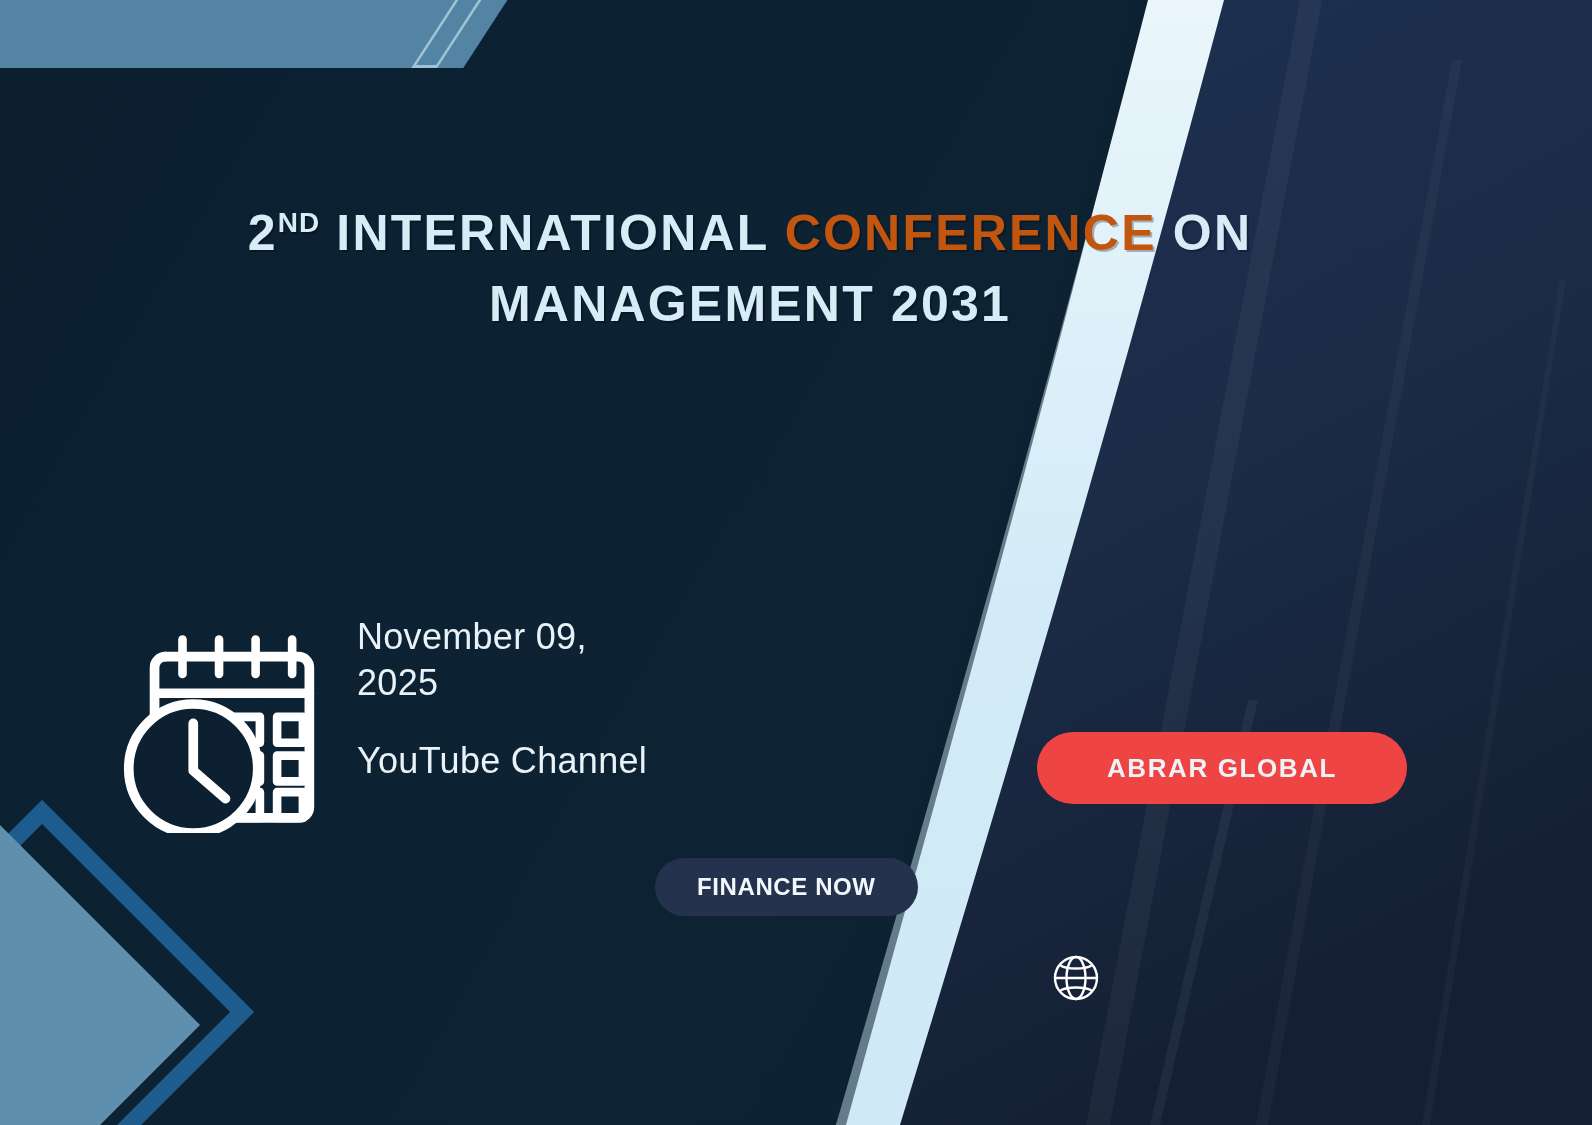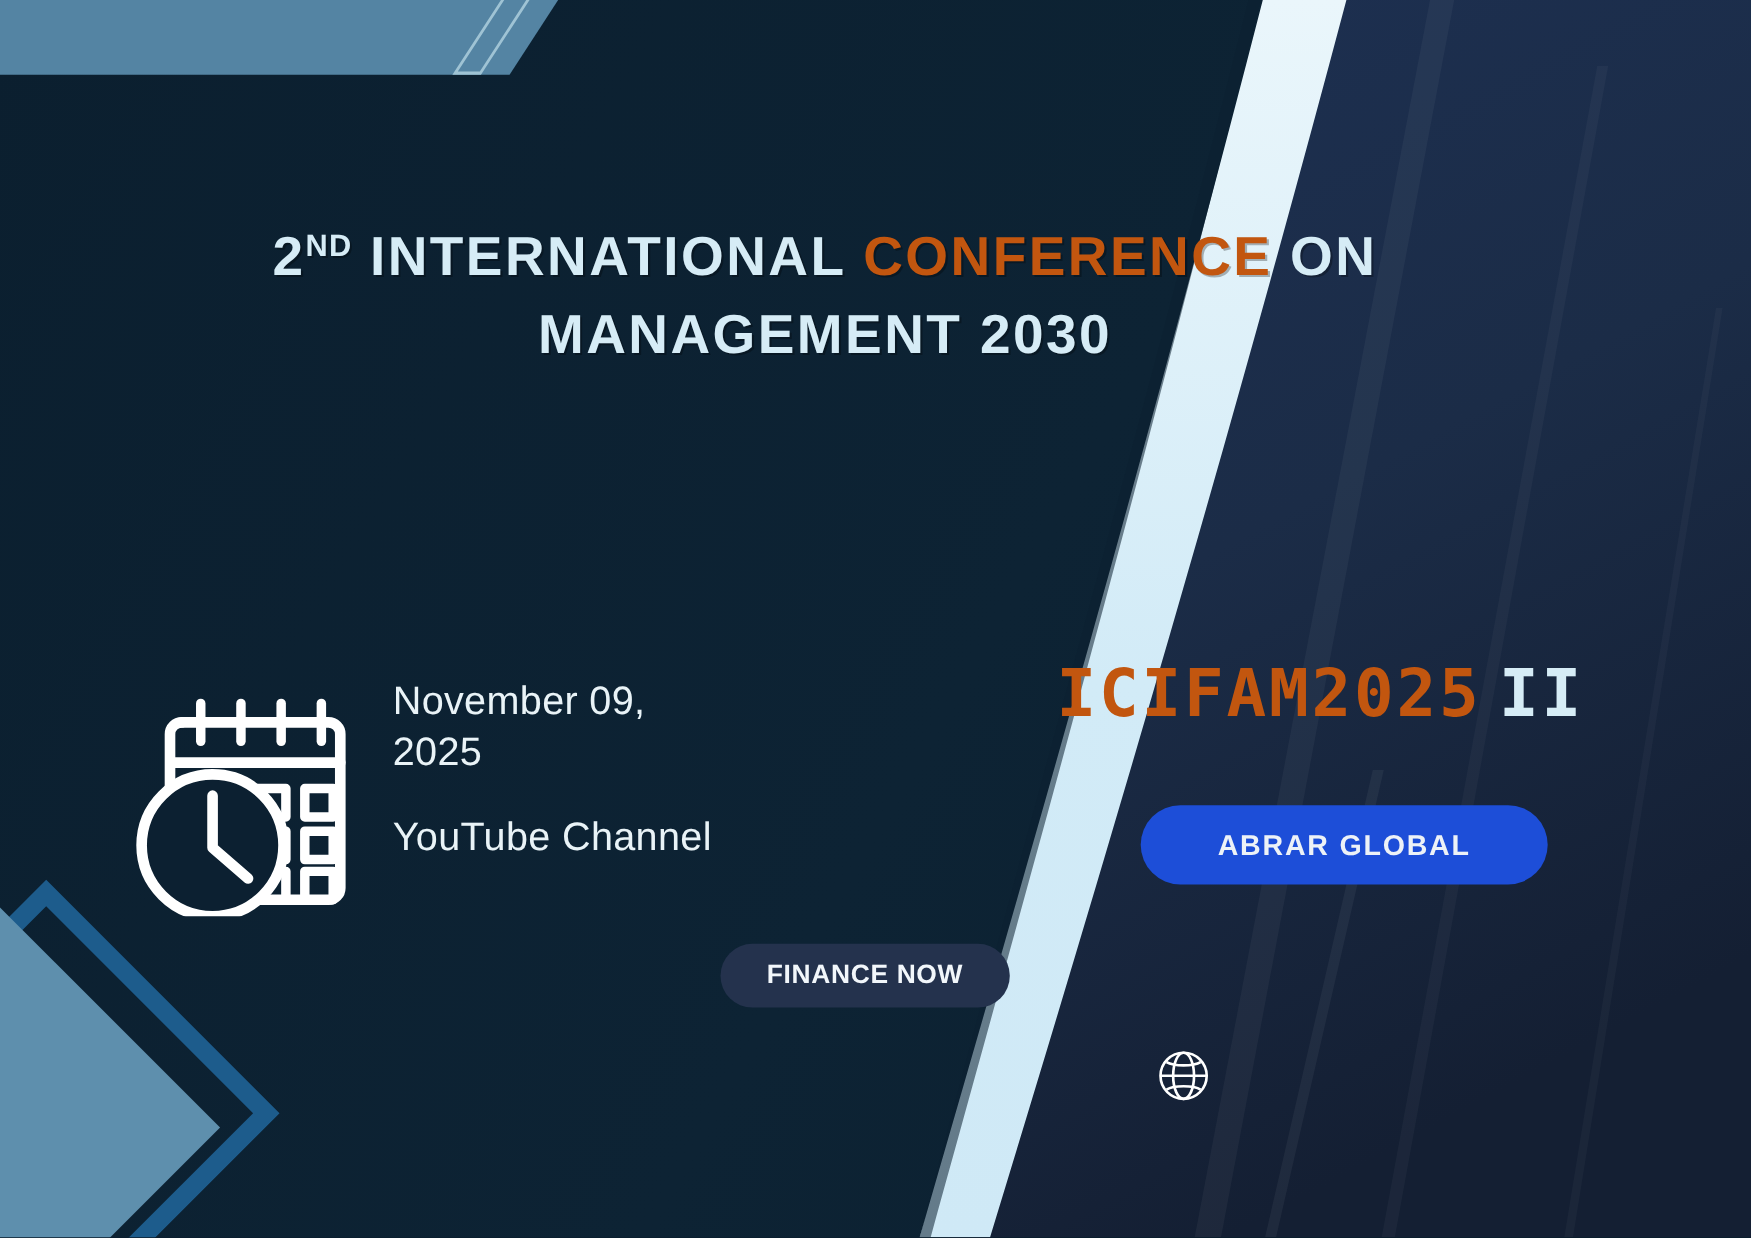--- a/index.html
+++ b/index.html
@@ -152,21 +152,21 @@
     margin-left: 16px;
   }
 
   .brand-pill {
     position: absolute;
     left: 1037px;
     top: 732px;
     width: 370px;
     height: 72px;
     border-radius: 36px;
-    background: #1d4ed8;
+    background: #ef4444;
     color: #edf2f7;
     font-size: 26px;
     font-weight: 800;
     letter-spacing: 1.6px;
     display: flex;
     align-items: center;
     justify-content: center;
     cursor: pointer;
   }
 
@@ -226,21 +226,21 @@
   <div class="tl-shape"></div>
   <div class="tl-stripe"></div>
 
   <div class="diamond-outline"></div>
   <div class="diamond-solid"></div>
 
   <div class="headline">
     <span class="hl-line">
       <span>2</span><sup>ND</sup><span> INTERNATIONAL </span><span class="hl-orange">CONFERENCE</span><span> ON</span>
     </span>
-    <span class="hl-line">MANAGEMENT 2030</span>
+    <span class="hl-line">MANAGEMENT 2031</span>
   </div>
 
   <div class="date-block">
     <span class="cal-icon">
       <svg width="215" height="215" viewBox="0 0 200 200" fill="none" stroke="#ffffff" stroke-width="8" stroke-linecap="round" stroke-linejoin="round">
 
         <path d="M44 36 H168 a10 10 0 0 1 10 10 V176 a10 10 0 0 1 -10 10 H78" stroke-width="9"></path>
         <path d="M44 36 a10 10 0 0 0 -10 10 V102" stroke-width="9"></path>
 
         <path d="M35 70 H178" stroke-width="9"></path>
@@ -262,23 +262,20 @@
       </svg>
     </span>
     <span class="date-text">
       <span class="dt-when">November 09, 2025</span>
       <span class="dt-where">YouTube Channel</span>
     </span>
   </div>
 
   <button class="register-btn">FINANCE NOW</button>
 
-  <div class="acronym">
-    <span>ICIFAM2025</span><span class="ac-ii">II</span>
-  </div>
 
   <div class="brand-pill">ABRAR GLOBAL</div>
 
   <div class="contact-row">
     <span>
       <svg width="52" height="52" viewBox="0 0 52 52" fill="none" stroke="#ffffff" stroke-width="2.4">
         <circle cx="26" cy="26" r="21"></circle>
         <ellipse cx="26" cy="26" rx="9.5" ry="21"></ellipse>
         <line x1="5" y1="26" x2="47" y2="26"></line>
         <path d="M10.5 13.5 C17 17.5 35 17.5 41.5 13.5"></path>

